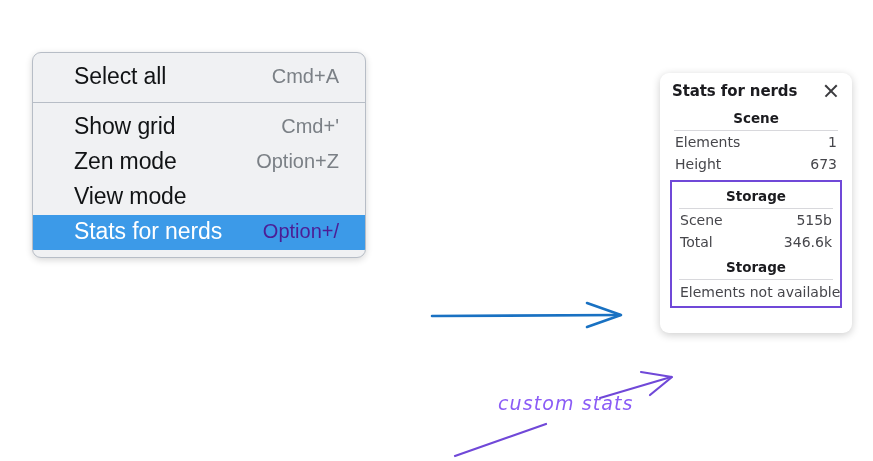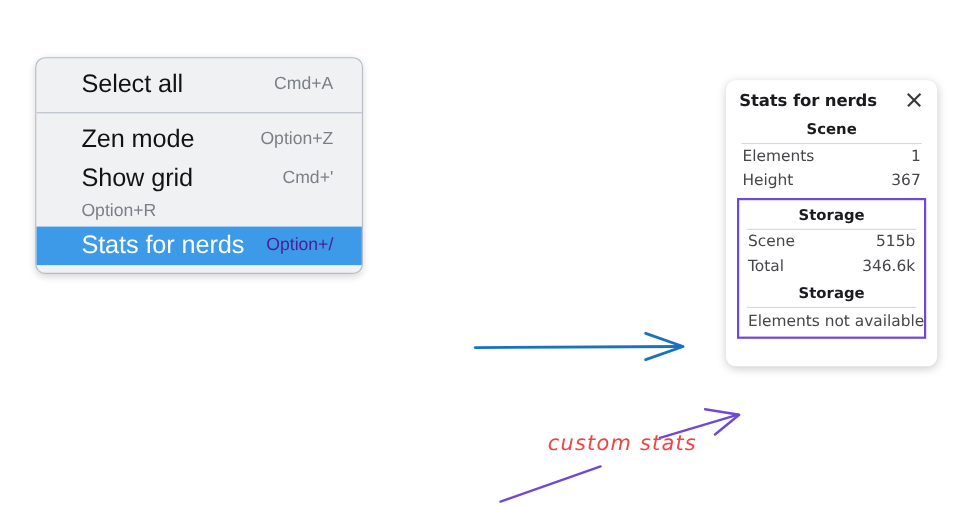--- a/index.html
+++ b/index.html
@@ -14,21 +14,21 @@
     overflow: hidden;
     font-family: "Liberation Sans", sans-serif;
     -webkit-font-smoothing: antialiased;
   }
 
   
   #context-menu {
     position: absolute;
     left: 32px;
     top: 52px;
-    width: 298px;
+    width: 334px;
     background: #f0f1f3;
     border: 1px solid #b7bdc6;
     border-radius: 9px;
     box-shadow: 0 2px 7px rgba(0,0,0,0.16);
     overflow: hidden;
     box-sizing: border-box;
   }
   .menu-group { padding: 7px 0; }
   .menu-sep {
     height: 1px;
@@ -43,21 +43,21 @@
     box-sizing: border-box;
     cursor: default;
   }
   .menu-item .mi-label {
     font-size: 23px;
     color: #111315;
     letter-spacing: -0.1px;
     white-space: nowrap;
   }
   .menu-item .mi-shortcut {
-    font-size: 16px;
+    font-size: 20px;
     color: #7b8086;
     white-space: nowrap;
   }
   .menu-item.selected { background: #3c9ae8; }
   .menu-item.selected .mi-label { color: #ffffff; }
   .menu-item.selected .mi-shortcut { color: #4c1d95; }
 
   
   #stats-panel {
     position: absolute;
@@ -143,21 +143,21 @@
     left: 0; top: 0;
     width: 873px; height: 461px;
     pointer-events: none;
   }
   #annotation-label {
     position: absolute;
     left: 498px;
     top: 392px;
     font-family: "DejaVu Sans", sans-serif;
     font-size: 19px;
-    color: #ef4444;
+    color: #8b5cf6;
     letter-spacing: 1.1px;
     white-space: nowrap;
     font-style: italic;
   }
 </style>
 </head>
 <body>
 
 <div id="context-menu">
 
@@ -165,29 +165,29 @@
     <div class="menu-item">
       <span class="mi-label">Select all</span>
       <span class="mi-shortcut">Cmd+A</span>
     </div>
   </div>
 
   <div class="menu-sep"></div>
 
   <div class="menu-group">
     <div class="menu-item">
+      <span class="mi-label">Show grid</span>
+      <span class="mi-shortcut">Cmd+'</span>
+    </div>
+    <div class="menu-item">
       <span class="mi-label">Zen mode</span>
       <span class="mi-shortcut">Option+Z</span>
     </div>
     <div class="menu-item">
-      <span class="mi-label">Show grid</span>
-      <span class="mi-shortcut">Cmd+'</span>
-    </div>
-    <div class="menu-item">
-      <span class="mi-shortcut">Option+R</span>
+      <span class="mi-label">View mode</span>
     </div>
     <div class="menu-item selected">
       <span class="mi-label">Stats for nerds</span>
       <span class="mi-shortcut">Option+/</span>
     </div>
   </div>
 
 </div>
 
 <div id="stats-panel">
@@ -198,21 +198,21 @@
   </div>
 
   <div class="sect-title">Scene</div>
   <div class="hr"></div>
   <div class="stat-row">
     <span class="k">Elements</span>
     <span class="v">1</span>
   </div>
   <div class="stat-row">
     <span class="k">Height</span>
-    <span class="v">367</span>
+    <span class="v">673</span>
   </div>
 
   <div id="custom-stats-box">
     <div class="sect-title">Storage</div>
     <div class="hr"></div>
     <div class="stat-row">
       <span class="k">Scene</span>
       <span class="v">515b</span>
     </div>
     <div class="stat-row">

